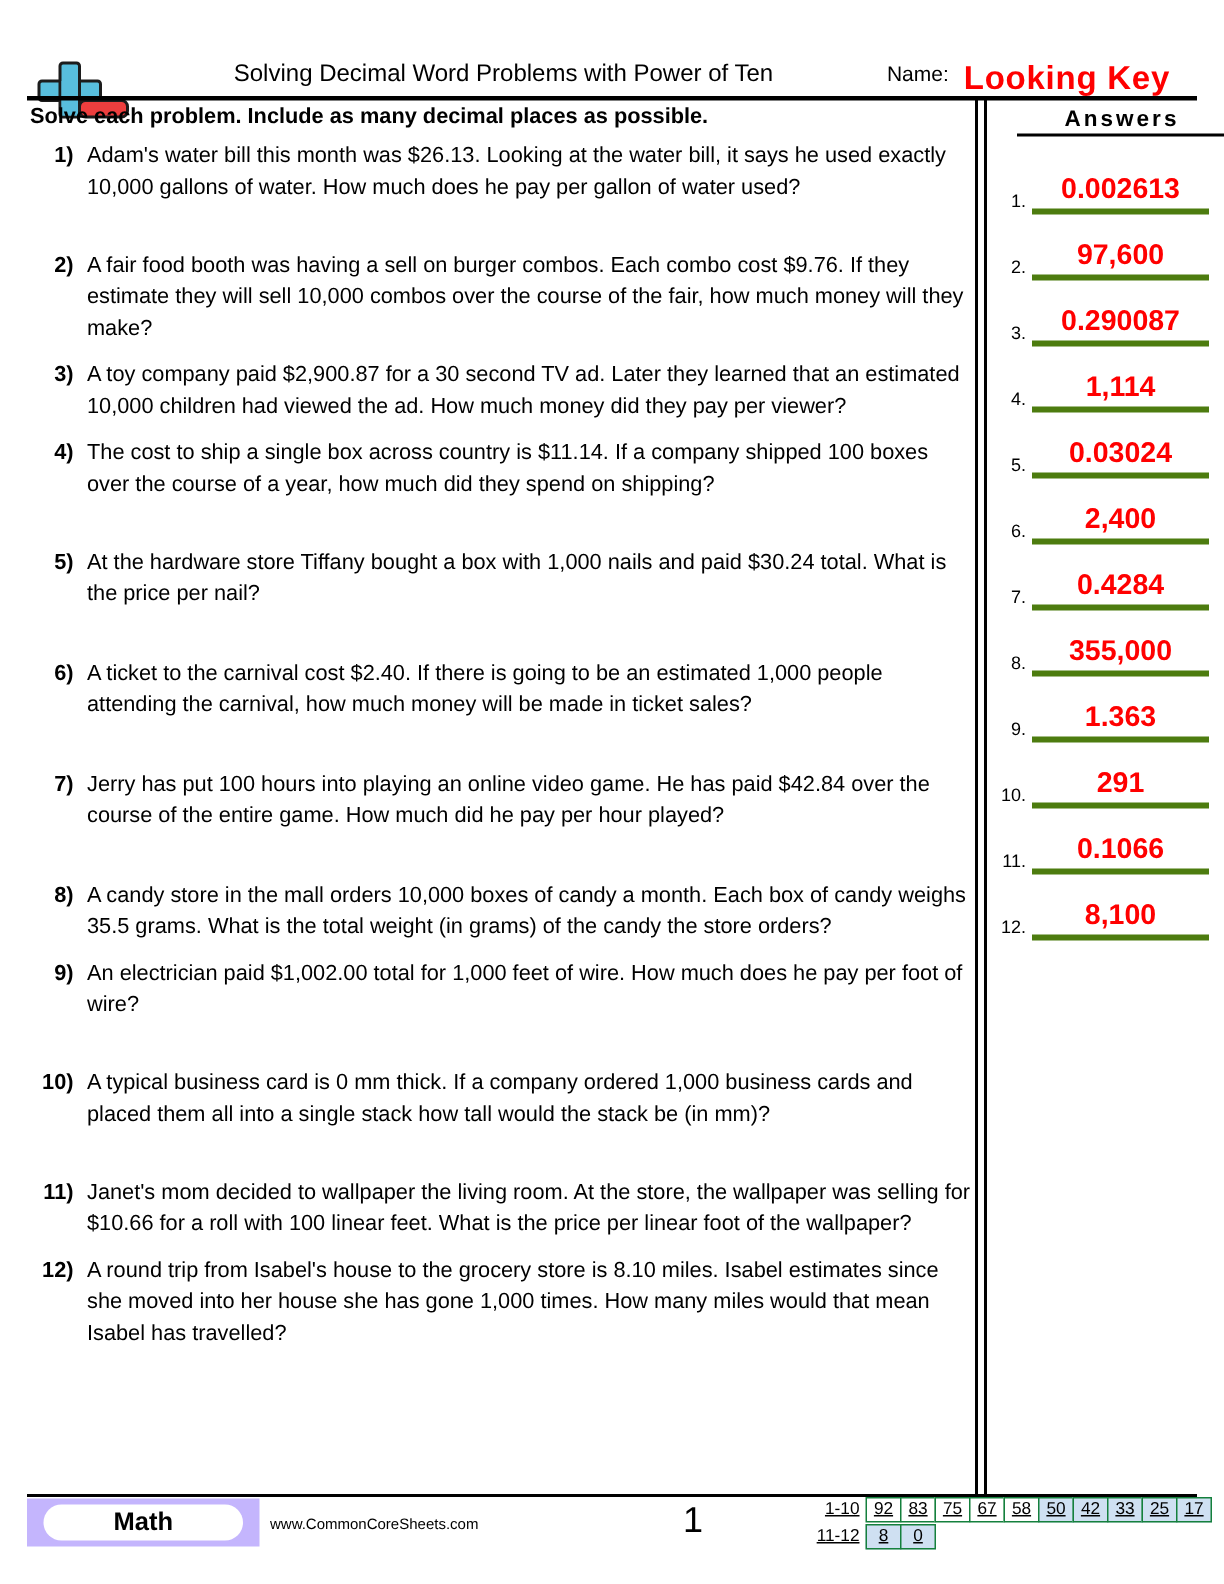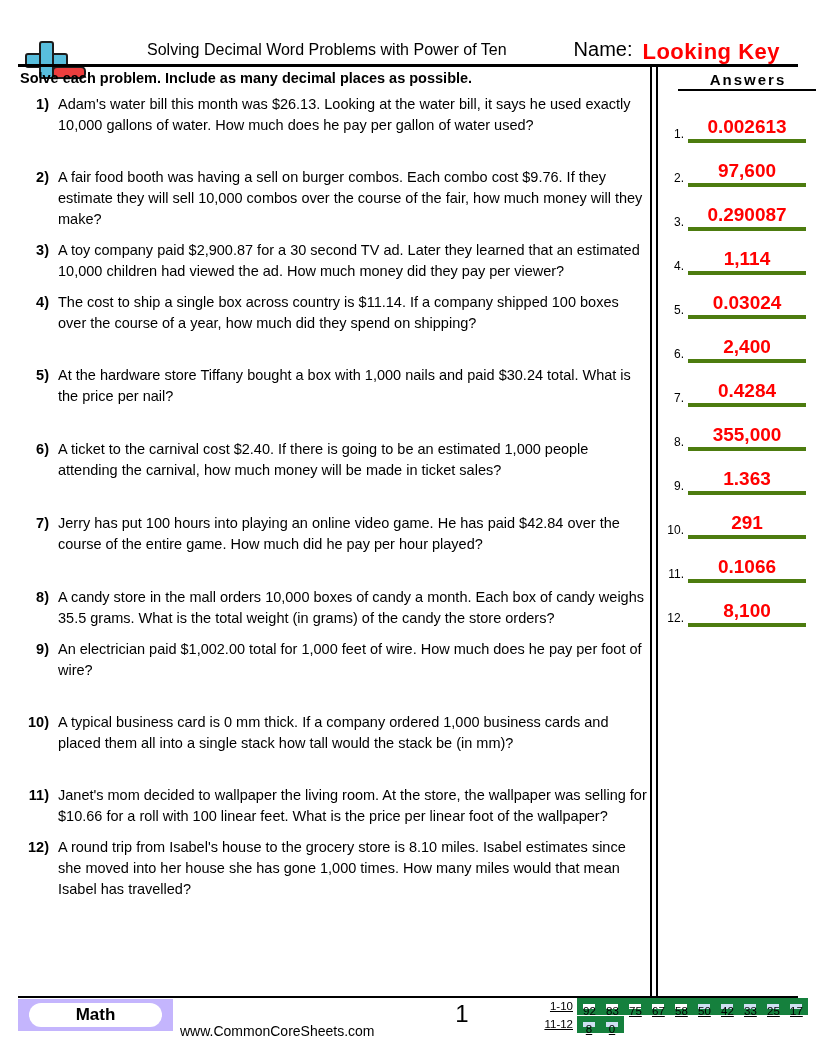--- a/index.html
+++ b/index.html
@@ -74,21 +74,21 @@
     flex: 1 1 auto;
     text-align: center;
     font-size: 16px;
     line-height: 20px;
     padding-bottom: 4px;
     padding-right: 12px;
     white-space: nowrap;
   }
   .name-label {
     flex: 0 0 auto;
-    font-size: 20px;
+    font-size: 14px;
     line-height: 18px;
     padding-bottom: 5px;
     padding-right: 10px;
   }
   .answer-key {
     flex: 0 0 auto;
     font-size: 22px;
     font-weight: bold;
     line-height: 24px;
     color: #ff0000;
@@ -241,22 +241,22 @@
     display: flex;
     align-items: center;
     justify-content: center;
     font-size: 17px;
     font-weight: bold;
     color: #000000;
   }
   .site-url {
     position: absolute;
     left: 162px;
-    top: 24px;
-    font-size: 14px;
+    top: 10px;
+    font-size: 10px;
     line-height: 18px;
   }
   .page-num {
     position: absolute;
     left: 400px;
     top: 1px;
     width: 88px;
     text-align: center;
     font-size: 24px;
     line-height: 30px;
@@ -277,21 +277,21 @@
   }
   .score-label {
     flex: 0 0 52px;
     text-align: right;
     padding-right: 5px;
     font-size: 11.5px;
     line-height: 17px;
   }
   .score-cell {
     width: 24px;
-    border: 6px solid #15803d;
+    border: 1px solid #15803d;
     margin-left: -1px;
     font-size: 11.5px;
     line-height: 15px;
     text-align: center;
     background: #ffffff;
   }
   .score-cell.shaded { background: #cfe0f2; }
 </style>
 </head>
 <body>

